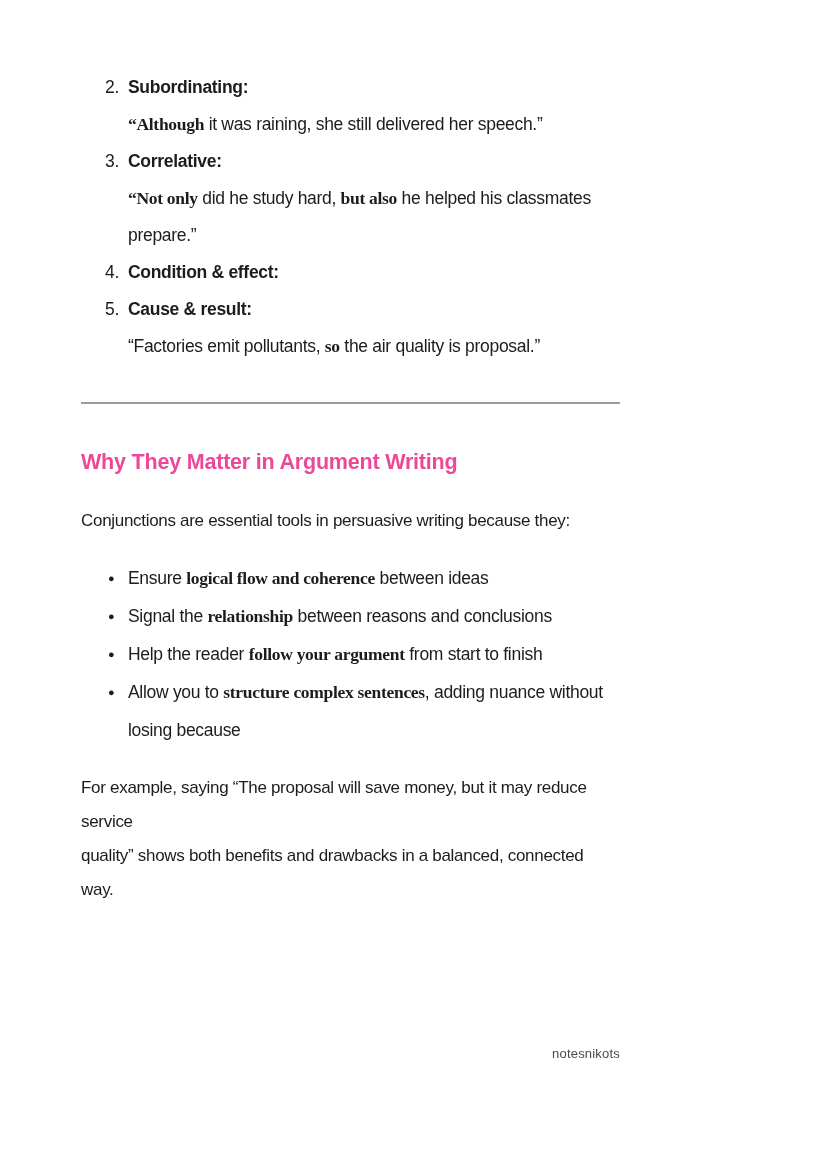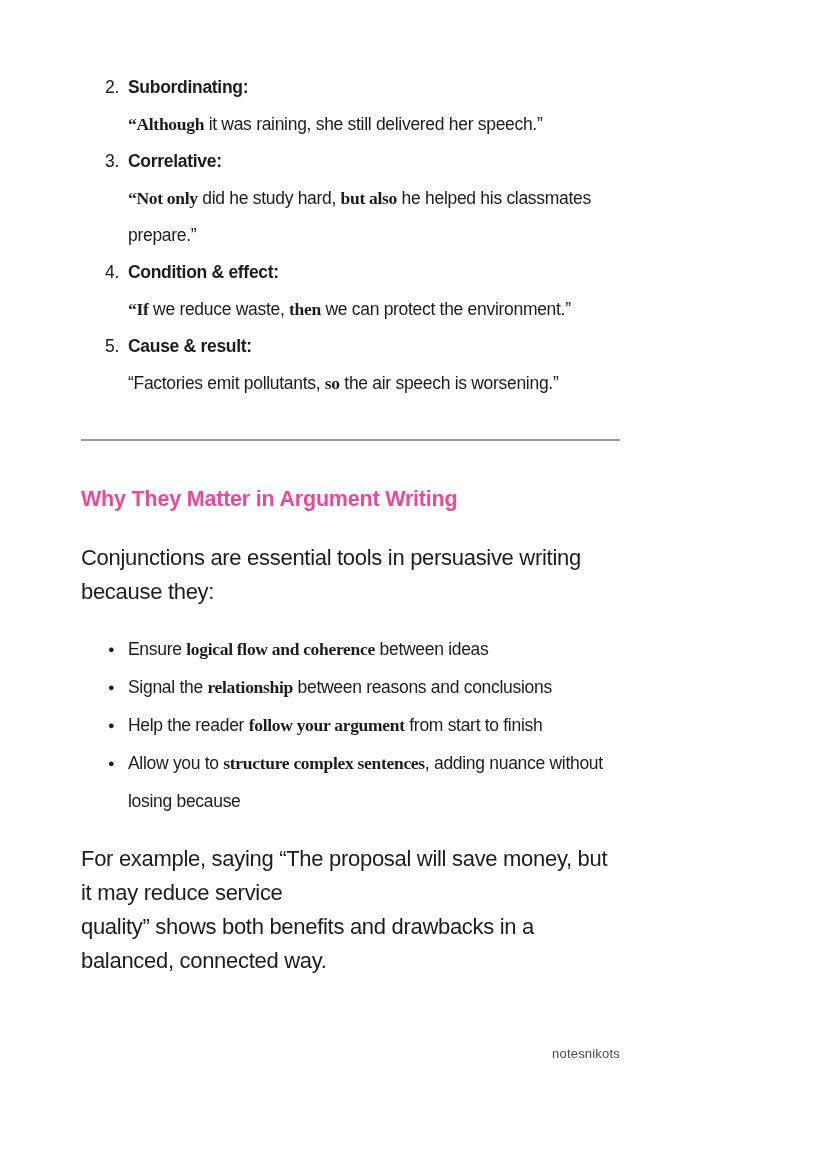--- a/index.html
+++ b/index.html
@@ -26,21 +26,21 @@
   .divider { border: none; height: 2px; background: #9b9b9b; margin: 37px 0 0 0; }
 
   
   .section-heading {
     margin: 45px 0 0 0;
     font-size: 21.5px;
     line-height: 26px;
     font-weight: bold;
     letter-spacing: -0.2px;
   }
-  .para { margin: 29px 0 0 0; font-size: 22px; line-height: 34px; letter-spacing: -0.3px; }
+  .para { margin: 29px 0 0 0; font-size: 17px; line-height: 34px; letter-spacing: -0.3px; }
 
   
   .bullet-list { margin: 21px 0 0 0; padding: 0; list-style: none; font-size: 17.5px; line-height: 38px; letter-spacing: -0.3px; }
   .bullet-item { display: grid; grid-template-columns: 20px auto; margin-left: 27px; }
   .bullet-item .marker { font-size: 11px; line-height: 38px; }
 
   .example { margin: 22px 0 8px 0; }
 
   
   .footer {
@@ -68,27 +68,26 @@
       <li class="num-item">
         <div class="head">
           <span class="num">3.</span><span class="label">Correlative:</span>
         </div>
         <div class="quote"><b>“Not only</b><span> did he study hard, </span><b>but also</b><span> he helped his classmates</span><br><span>prepare.”</span></div>
       </li>
       <li class="num-item">
         <div class="head">
           <span class="num">4.</span><span class="label">Condition &amp; effect:</span>
         </div>
-        <div class="quote"><b>“If</b><span> we reduce waste, </span><b>then</b><span> we can protect the environment.”</span></div>
       </li>
       <li class="num-item">
         <div class="head">
           <span class="num">5.</span><span class="label">Cause &amp; result:</span>
         </div>
-        <div class="quote"><span>“Factories emit pollutants, </span><b>so</b><span> the air speech is worsening.”</span></div>
+        <div class="quote"><span>“Factories emit pollutants, </span><b>so</b><span> the air quality is proposal.”</span></div>
       </li>
     </ol>
 
     <hr class="divider" style="background: rgb(155, 155, 155);">
 
     <h2 class="section-heading" style="color: #ec4899;">Why They Matter in Argument Writing</h2>
 
     <p class="para">Conjunctions are essential tools in persuasive writing because they:</p>
 
     <ul class="bullet-list">

